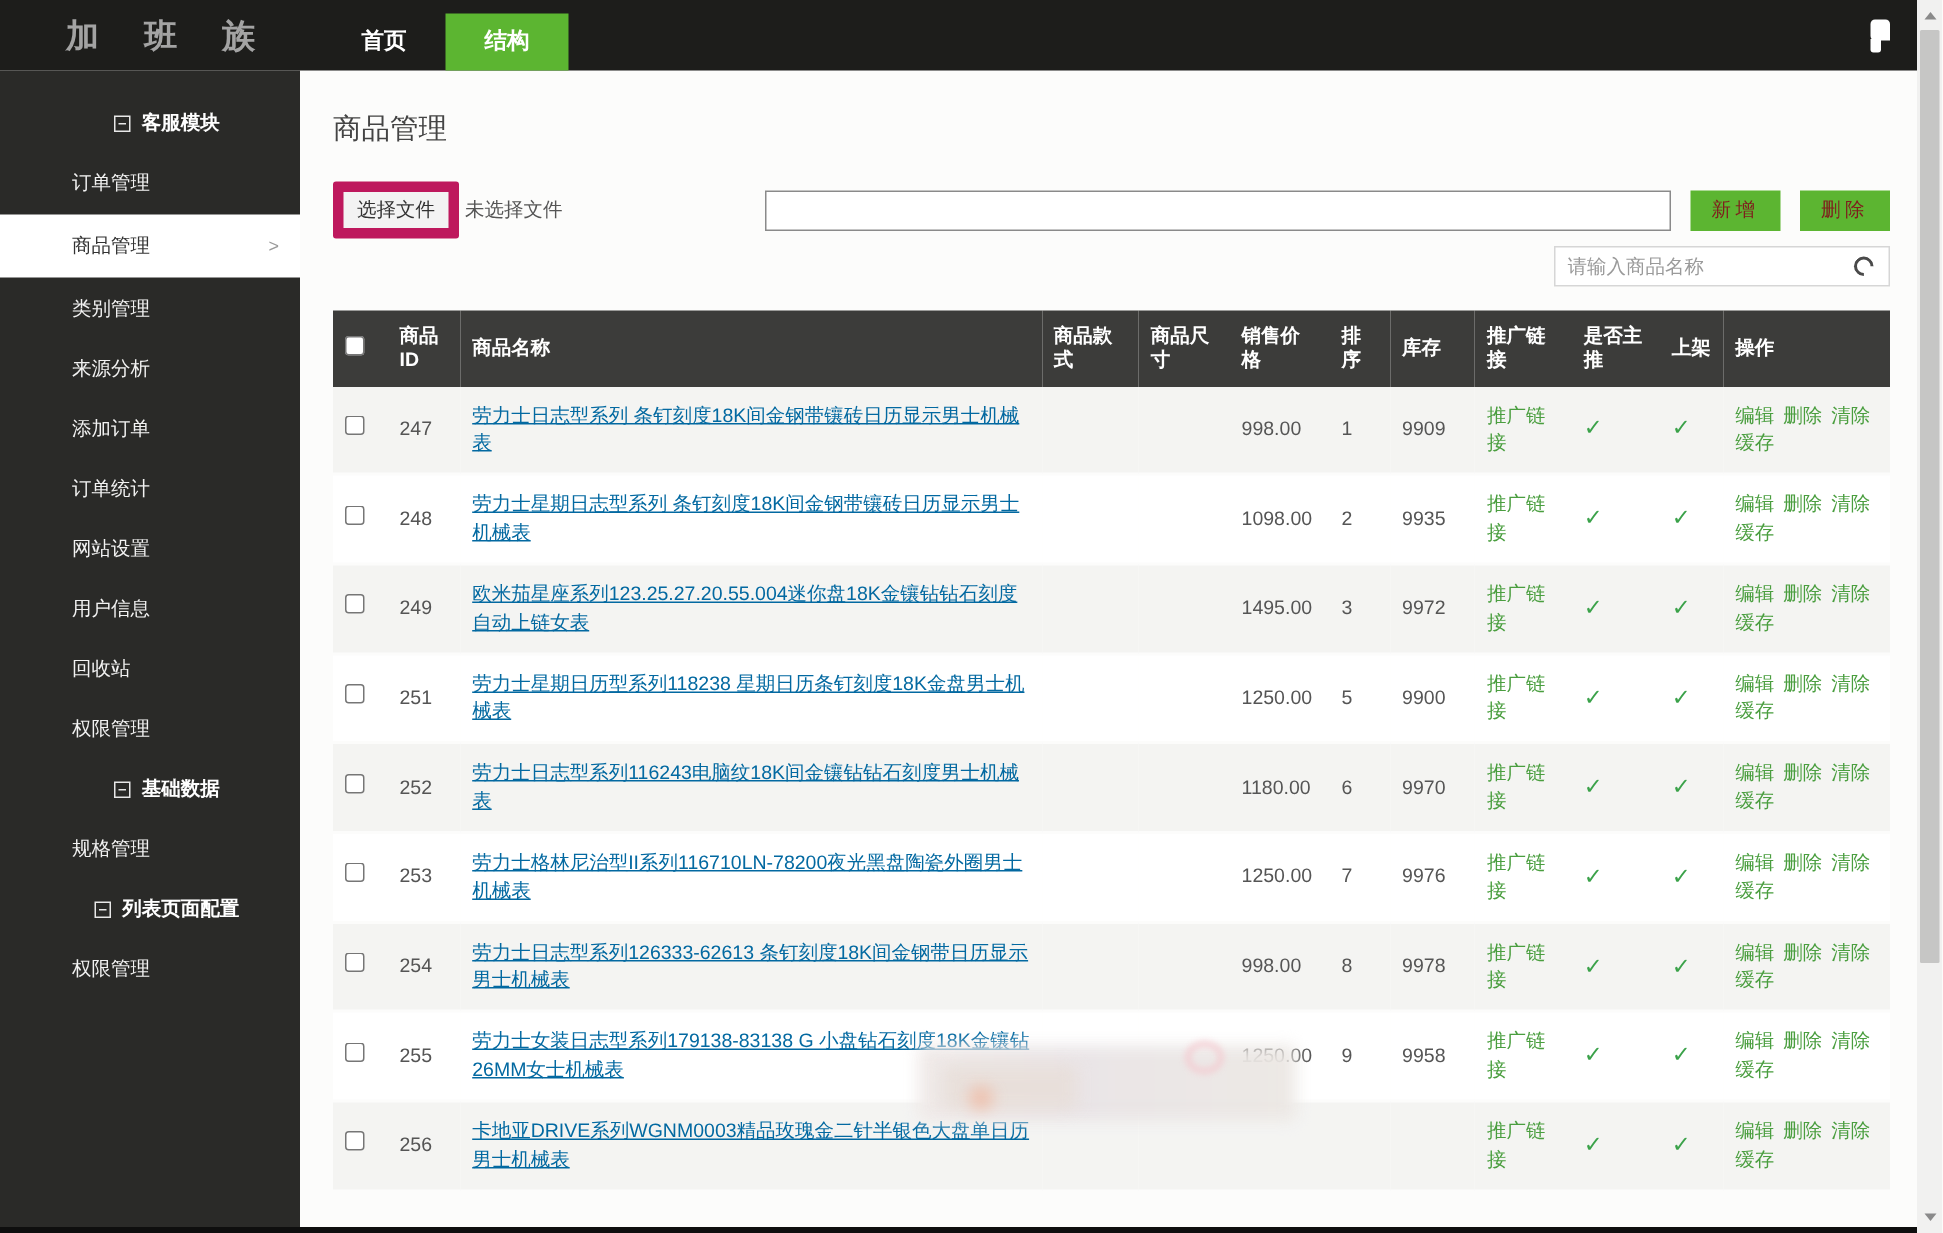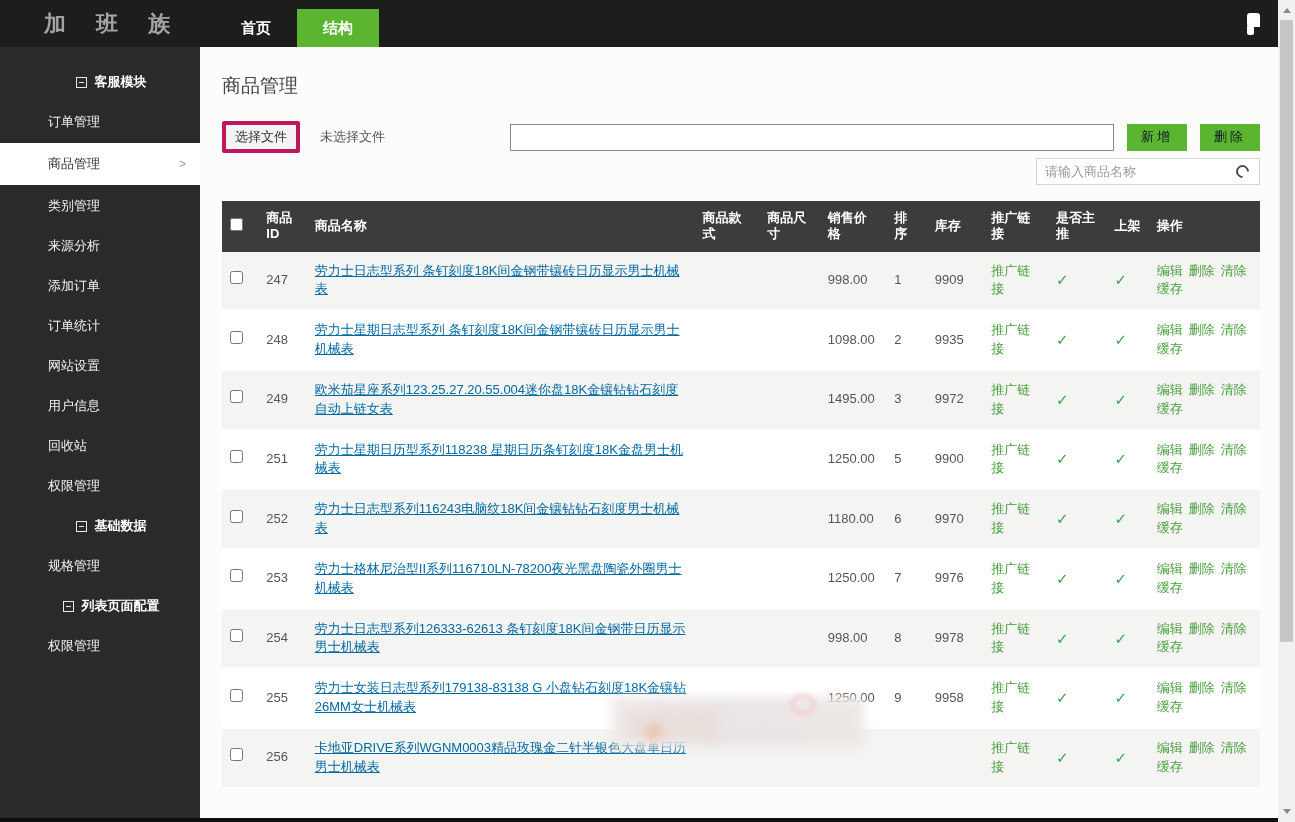--- a/index.html
+++ b/index.html
@@ -24,24 +24,24 @@
   .side-item { position:relative; padding:10px 0 10px 48px; color:#f2f2f2; font-size:13px; margin:2px 0; cursor:pointer; }
   .side-item.active { background:#ffffff; color:#333; padding-top:12px; padding-bottom:12px; }
   .side-item.active .arrow { position:absolute; right:14px; top:50%; transform:translateY(-50%); color:#9a9a9a; font-size:12px; }
 
   
   .main { position:absolute; left:200px; top:47px; width:1078px; height:771px; background:#fcfcfb; padding:26px 18px 0 22px; overflow:hidden; }
   .page-title { font-size:19px; color:#444; font-weight:normal; margin-bottom:22px; }
 
   .toolbar { display:flex; align-items:center; }
   .file-group { display:flex; align-items:center; width:288px; flex:0 0 auto; }
-  .file-btn { border:4px solid #be185d; background:#f3f3f3; border-radius:2px; font-size:13px; color:#333; padding:3px 9px; cursor:pointer; }
-  .file-status { font-size:13px; color:#555; margin-left:20px; }
+  .file-btn { border:7px solid #be185d; background:#f3f3f3; border-radius:2px; font-size:13px; color:#333; padding:3px 9px; cursor:pointer; }
+  .file-status { font-size:13px; color:#555; margin-left:4px; }
   .big-input { flex:1 1 auto; height:27px; border:1px solid #8a8a8a; background:#fff; font-size:13px; padding:0 6px; }
-  .btn-green { width:60px; height:27px; margin-left:13px; background:#5cb531; color:#0f172a; border:none; font-size:13px; letter-spacing:3px; cursor:pointer; }
+  .btn-green { width:60px; height:27px; margin-left:13px; background:#5cb531; color:#7f1d1d; border:none; font-size:13px; letter-spacing:3px; cursor:pointer; }
 
   .search-row { display:flex; justify-content:flex-end; margin-top:5px; }
   .search-box { position:relative; width:224px; height:27px; border:1px solid #d6d6d6; background:#fff; }
   .search-box input { width:180px; height:100%; border:none; outline:none; font-size:13px; padding:0 8px; color:#333; background:transparent; }
   .search-box input::placeholder { color:#9a9a9a; }
   .loader-icon { position:absolute; right:10px; top:6px; width:13px; height:13px; border:2px solid #4a4a4a; border-radius:50%; border-right-color:transparent; transform:rotate(45deg); }
 
   
   table { width:1038px; border-collapse:collapse; table-layout:fixed; margin-top:16px; }
   thead tr { background:#3c3c3a; }

